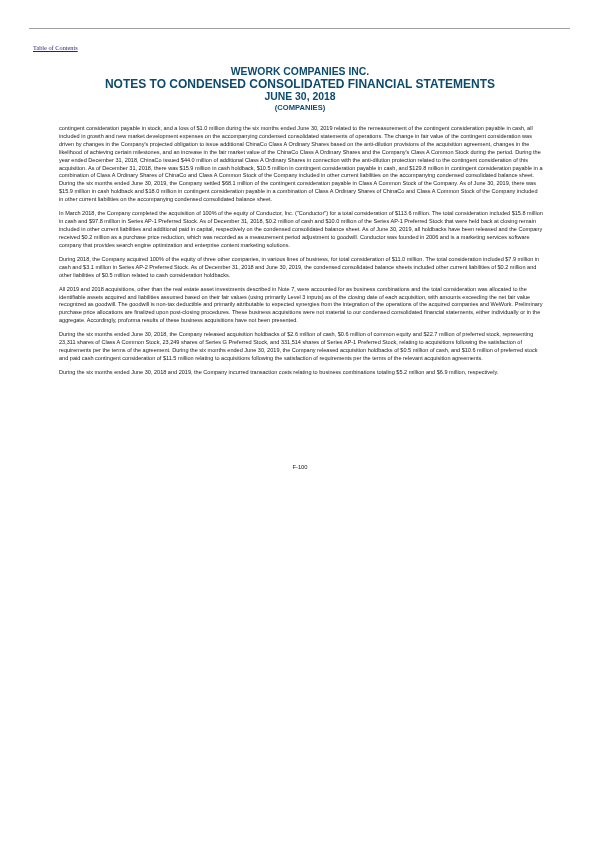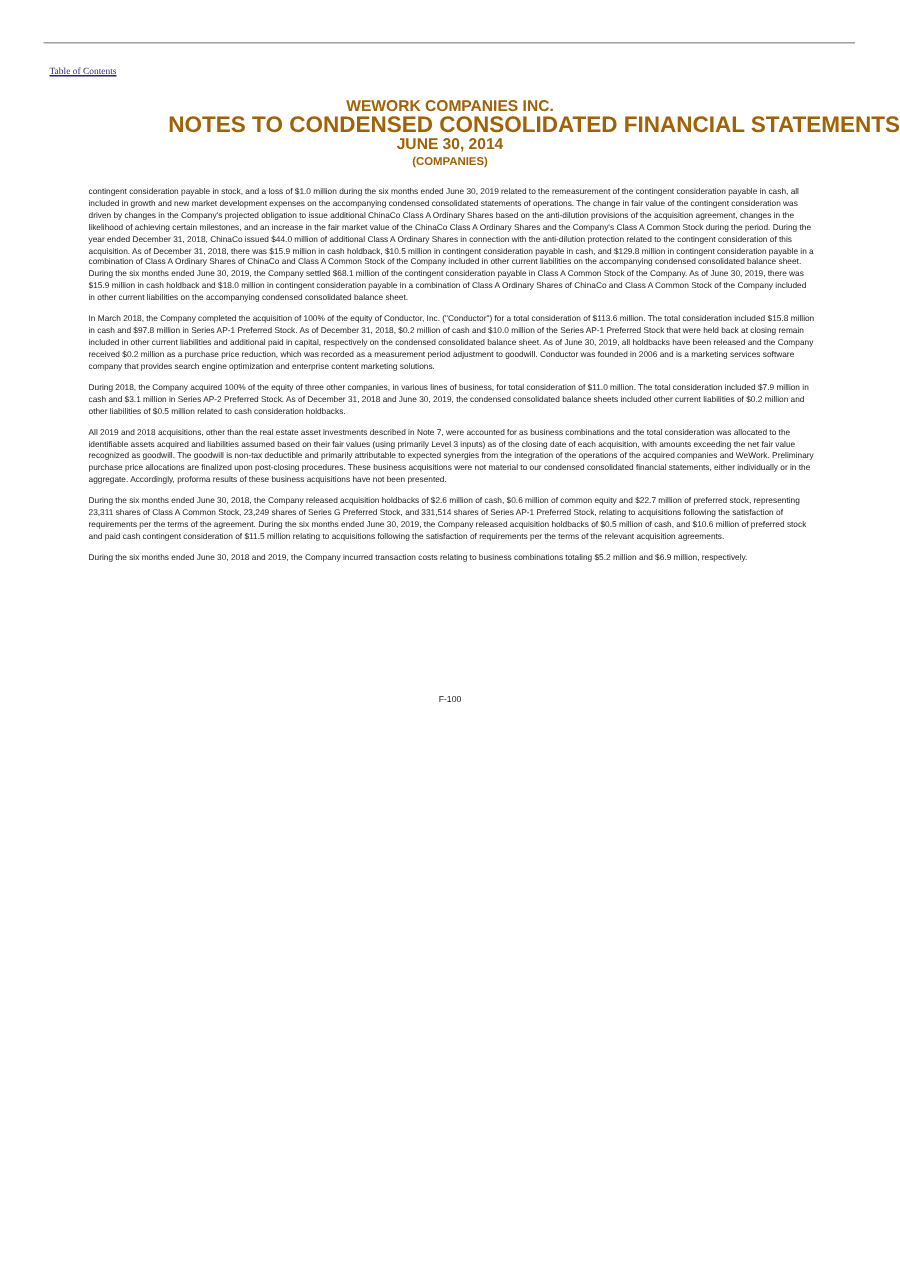--- a/index.html
+++ b/index.html
@@ -1,38 +1,38 @@
 <!DOCTYPE html>
 <html><head>
 <meta charset="utf-8">
 <style>
   html, body { margin: 0; padding: 0; background: #ffffff; }
   body { width: 600px; height: 847px; position: relative; overflow: hidden; color: #000; }
   .rule { position: absolute; left: 29px; top: 28px; width: 541px; height: 0; border-top: 1px solid #a0a0a0; }
   .toc { position: absolute; left: 33px; top: 44px; font-family: "Liberation Serif", serif; font-size: 6.3px; color: #2a1f7a; text-decoration: underline; cursor: pointer; }
-  .heading { position: absolute; left: 0; width: 600px; top: 66px; text-align: center; font-family: "Liberation Sans", sans-serif; font-weight: bold; color: #a16207; }
+  .heading { position: absolute; left: 0; width: 600px; top: 66px; text-align: center; font-family: "Liberation Sans", sans-serif; font-weight: bold; color: #0c4a6e; }
   .heading .h1 { font-size: 10.4px; line-height: 12.3px; }
-  .heading .h2 { font-size: 15px; line-height: 12.3px; text-align: right; }
+  .heading .h2 { font-size: 12px; line-height: 12.3px; }
   .heading .h3 { font-size: 10.4px; line-height: 12.3px; }
   .heading .h4 { font-size: 7.6px; line-height: 10px; }
   .body-text { position: absolute; left: 59px; top: 125px; width: 484px; font-family: "Liberation Sans", sans-serif; font-size: 5.55px; line-height: 7.9px; color: #1a1a1a; }
   .body-text p { margin: 0 0 6.1px 0; text-align: left; }
   .page-num { position: absolute; left: 0; width: 600px; top: 464px; text-align: center; font-family: "Liberation Sans", sans-serif; font-size: 5.8px; color: #1a1a1a; }
 </style>
 </head>
 <body>
 
 <div class="rule"></div>
 
 <a class="toc">Table of Contents</a>
 
 <div class="heading">
   <div class="h1">WEWORK COMPANIES INC.</div>
   <div class="h2">NOTES TO CONDENSED CONSOLIDATED FINANCIAL STATEMENTS</div>
-  <div class="h3">JUNE 30, 2014</div>
+  <div class="h3">JUNE 30, 2018</div>
   <div class="h4">(COMPANIES)</div>
 </div>
 
 <div class="body-text">
   <p>contingent consideration payable in stock, and a loss of $1.0 million during the six months ended June 30, 2019 related to the remeasurement of the contingent consideration payable in cash, all included in growth and new market development expenses on the accompanying condensed consolidated statements of operations. The change in fair value of the contingent consideration was driven by changes in the Company's projected obligation to issue additional ChinaCo Class A Ordinary Shares based on the anti-dilution provisions of the acquisition agreement, changes in the likelihood of achieving certain milestones, and an increase in the fair market value of the ChinaCo Class A Ordinary Shares and the Company's Class A Common Stock during the period. During the year ended December 31, 2018, ChinaCo issued $44.0 million of additional Class A Ordinary Shares in connection with the anti-dilution protection related to the contingent consideration of this acquisition. As of December 31, 2018, there was $15.9 million in cash holdback, $10.5 million in contingent consideration payable in cash, and $129.8 million in contingent consideration payable in a combination of Class A Ordinary Shares of ChinaCo and Class A Common Stock of the Company included in other current liabilities on the accompanying condensed consolidated balance sheet. During the six months ended June 30, 2019, the Company settled $68.1 million of the contingent consideration payable in Class A Common Stock of the Company. As of June 30, 2019, there was $15.9 million in cash holdback and $18.0 million in contingent consideration payable in a combination of Class A Ordinary Shares of ChinaCo and Class A Common Stock of the Company included in other current liabilities on the accompanying condensed consolidated balance sheet.</p>
   <p>In March 2018, the Company completed the acquisition of 100% of the equity of Conductor, Inc. ("Conductor") for a total consideration of $113.6 million. The total consideration included $15.8 million in cash and $97.8 million in Series AP-1 Preferred Stock. As of December 31, 2018, $0.2 million of cash and $10.0 million of the Series AP-1 Preferred Stock that were held back at closing remain included in other current liabilities and additional paid in capital, respectively on the condensed consolidated balance sheet. As of June 30, 2019, all holdbacks have been released and the Company received $0.2 million as a purchase price reduction, which was recorded as a measurement period adjustment to goodwill. Conductor was founded in 2006 and is a marketing services software company that provides search engine optimization and enterprise content marketing solutions.</p>
   <p>During 2018, the Company acquired 100% of the equity of three other companies, in various lines of business, for total consideration of $11.0 million. The total consideration included $7.9 million in cash and $3.1 million in Series AP-2 Preferred Stock. As of December 31, 2018 and June 30, 2019, the condensed consolidated balance sheets included other current liabilities of $0.2 million and other liabilities of $0.5 million related to cash consideration holdbacks.</p>
   <p>All 2019 and 2018 acquisitions, other than the real estate asset investments described in Note 7, were accounted for as business combinations and the total consideration was allocated to the identifiable assets acquired and liabilities assumed based on their fair values (using primarily Level 3 inputs) as of the closing date of each acquisition, with amounts exceeding the net fair value recognized as goodwill. The goodwill is non-tax deductible and primarily attributable to expected synergies from the integration of the operations of the acquired companies and WeWork. Preliminary purchase price allocations are finalized upon post-closing procedures. These business acquisitions were not material to our condensed consolidated financial statements, either individually or in the aggregate. Accordingly, proforma results of these business acquisitions have not been presented.</p>
   <p>During the six months ended June 30, 2018, the Company released acquisition holdbacks of $2.6 million of cash, $0.6 million of common equity and $22.7 million of preferred stock, representing 23,311 shares of Class A Common Stock, 23,249 shares of Series G Preferred Stock, and 331,514 shares of Series AP-1 Preferred Stock, relating to acquisitions following the satisfaction of requirements per the terms of the agreement. During the six months ended June 30, 2019, the Company released acquisition holdbacks of $0.5 million of cash, and $10.6 million of preferred stock and paid cash contingent consideration of $11.5 million relating to acquisitions following the satisfaction of requirements per the terms of the relevant acquisition agreements.</p>
   <p>During the six months ended June 30, 2018 and 2019, the Company incurred transaction costs relating to business combinations totaling $5.2 million and $6.9 million, respectively.</p>

